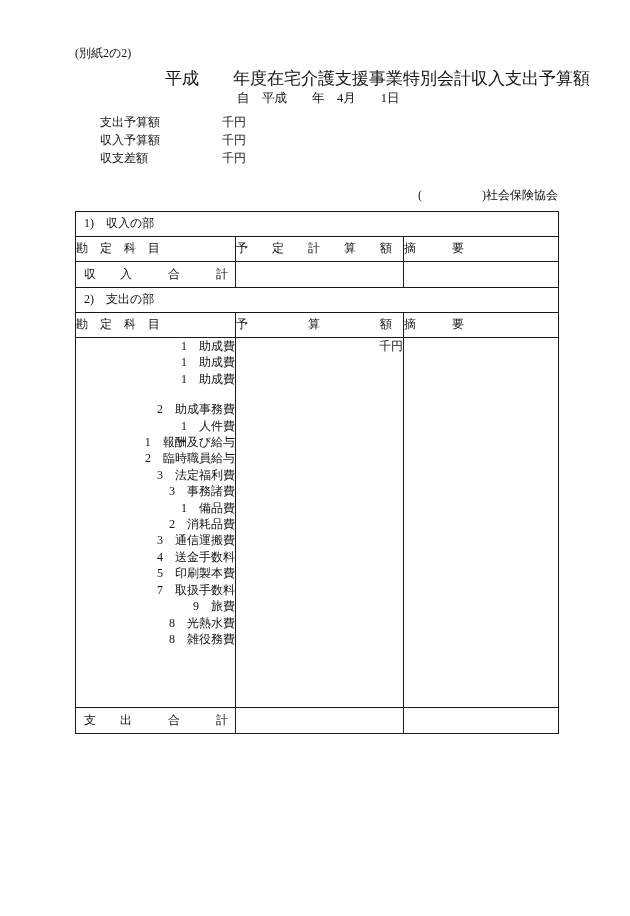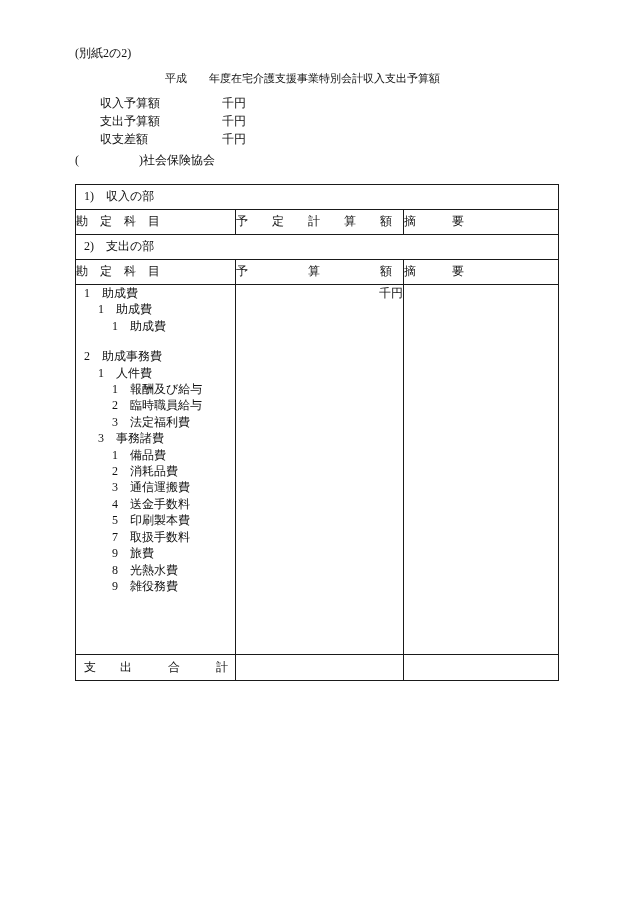--- a/index.html
+++ b/index.html
@@ -10,32 +10,32 @@
     color: #111;
     font-family: "Liberation Serif", "DejaVu Serif", serif;
     font-size: 12px;
   }
   .doc {
     position: relative;
     padding: 46px 0 12px 75px;
     width: 483px;
   }
   .attachment { font-size: 12px; line-height: 15px; }
-  .title { margin-top: 9px; padding-left: 90px; font-size: 11px; line-height: 17px; white-space: pre; }
+  .title { margin-top: 9px; padding-left: 90px; font-size: 17px; line-height: 17px; white-space: pre; }
   .period { padding-left: 162px; margin-top: 3px; font-size: 12.5px; line-height: 16px; white-space: pre; }
   .summary { margin-top: 7px; }
   .summary-row { padding-left: 25px; height: 18px; line-height: 18px; }
   .summary-row .label { display: inline-block; width: 122px; }
-  .org { margin-top: 5px; line-height: 15px; white-space: pre; }
+  .org { text-align: right; margin-top: 21px; line-height: 15px; white-space: pre; }
 
   table.budget {
     border-collapse: collapse;
     table-layout: fixed;
     width: 483px;
-    margin-top: 16px;
+    margin-top: 8px;
   }
   table.budget td {
     border: 1px solid #1a1a1a;
     padding: 0;
     vertical-align: top;
     font-size: 12px;
     overflow: hidden;
   }
   tr.section td { height: 21px; padding: 3px 0 0 8px; white-space: pre; }
   tr.head td    { height: 21px; padding: 3px 0 0 0; white-space: pre; }
@@ -49,27 +49,28 @@
 </style>
 </head>
 <body>
 
 <div class="doc">
 
   <div class="attachment">(別紙2の2)</div>
 
   <div class="title">平成　　年度在宅介護支援事業特別会計収入支出予算額</div>
 
+  <div class="period">自　平成　　年　4月　　1日</div>
 
   <div class="summary">
     <div class="summary-row">
-      <span class="label">収入予算額</span><span class="value">千円</span>
+      <span class="label">支出予算額</span><span class="value">千円</span>
     </div>
     <div class="summary-row">
-      <span class="label">支出予算額</span><span class="value">千円</span>
+      <span class="label">収入予算額</span><span class="value">千円</span>
     </div>
     <div class="summary-row">
       <span class="label">収支差額</span><span class="value">千円</span>
     </div>
   </div>
 
   <div class="org">(　　　　　)社会保険協会</div>
 
   <table class="budget">
     <colgroup>
@@ -80,49 +81,54 @@
 
     <tbody>
         <tr class="section">
       <td colspan="3">1)　収入の部</td>
     </tr>
     <tr class="head">
       <td>勘　定　科　目</td>
       <td>予　　定　　計　　算　　額</td>
       <td>摘　　　要</td>
     </tr>
+    <tr class="total">
+      <td>収　　入　　　合　　　計</td>
+      <td></td>
+      <td></td>
+    </tr>
 
     <tr class="section">
       <td colspan="3">2)　支出の部</td>
     </tr>
     <tr class="head">
       <td>勘　定　科　目</td>
       <td>予　　　　　算　　　　　額</td>
       <td>摘　　　要</td>
     </tr>
     <tr>
-      <td class="items-cell" style="height:369px;">
+      <td class="items-cell" style="height:369px;text-align:right;">
         <div class="item lv0">1　助成費</div>
         <div class="item lv1">1　助成費</div>
         <div class="item lv2">1　助成費</div>
         <div class="item lv0 gap">2　助成事務費</div>
         <div class="item lv1">1　人件費</div>
         <div class="item lv2">1　報酬及び給与</div>
         <div class="item lv2">2　臨時職員給与</div>
         <div class="item lv2">3　法定福利費</div>
         <div class="item lv1">3　事務諸費</div>
         <div class="item lv2">1　備品費</div>
         <div class="item lv2">2　消耗品費</div>
         <div class="item lv2">3　通信運搬費</div>
         <div class="item lv2">4　送金手数料</div>
         <div class="item lv2">5　印刷製本費</div>
         <div class="item lv2">7　取扱手数料</div>
         <div class="item lv2">9　旅費</div>
         <div class="item lv2">8　光熱水費</div>
-        <div class="item lv2">9　雑役務費</div>
+        <div class="item lv2">8　雑役務費</div>
       </td>
       <td class="amount-cell">
         <span>千円</span>
       </td>
       <td></td>
     </tr>
     <tr class="total">
       <td>支　　出　　　合　　　計</td>
       <td></td>
       <td></td>

